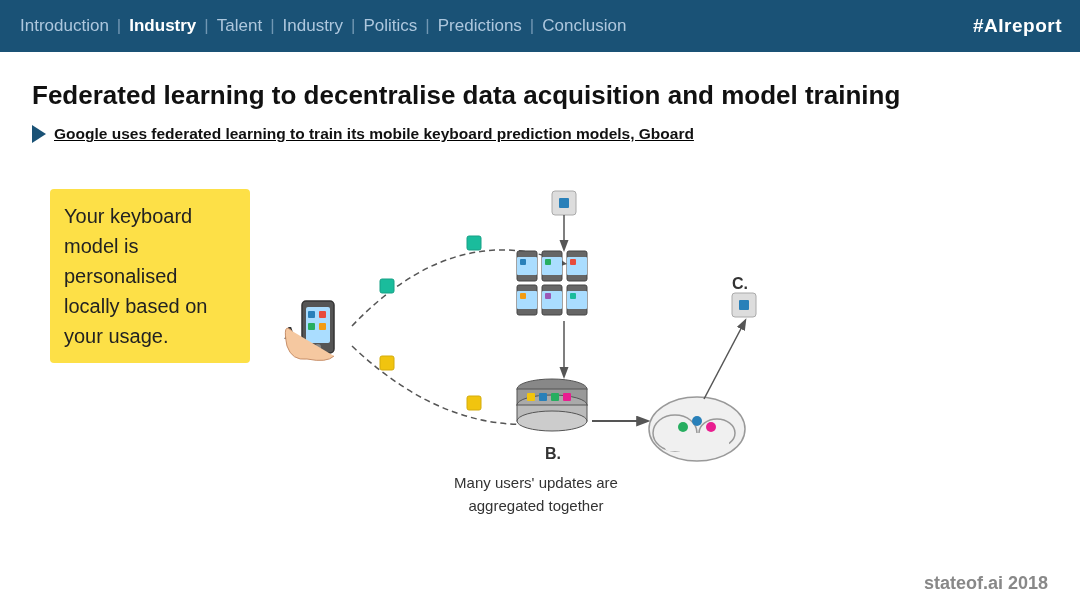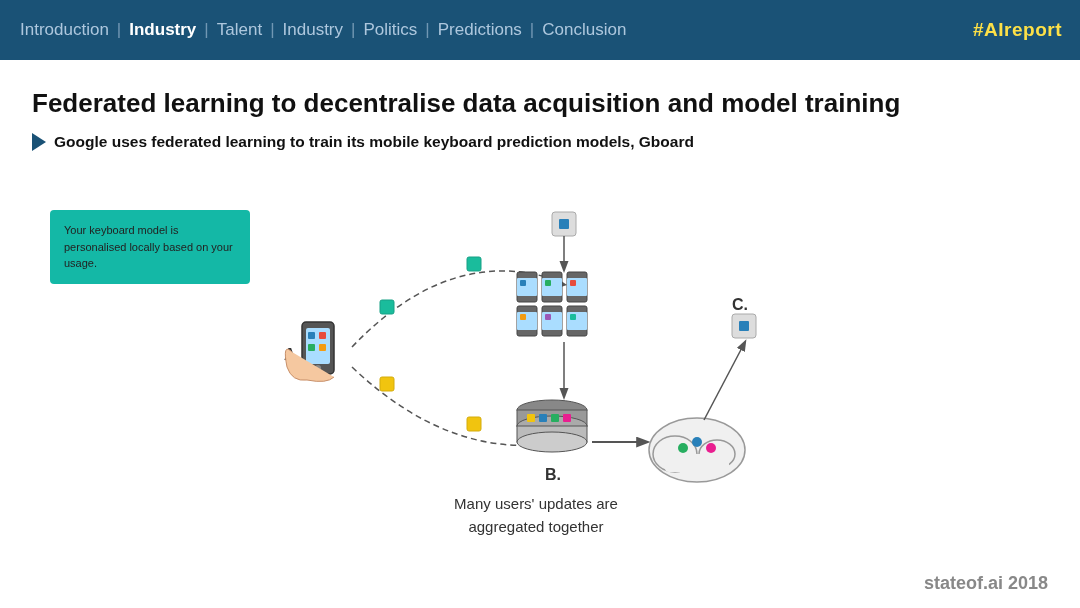--- a/index.html
+++ b/index.html
@@ -9,21 +9,21 @@
       background: #fff;
       font-family: Arial, sans-serif;
       overflow: hidden;
       position: relative;
     }
 
     
     #nav-bar {
       background: #1a5276;
       width: 100%;
-      height: 60px;
+      height: 52px;
       display: flex;
       align-items: center;
       padding: 0 18px;
       justify-content: space-between;
     }
     #nav-links {
       display: flex;
       align-items: center;
       gap: 0;
       color: #cde;
@@ -37,21 +37,21 @@
     .nav-item.active {
       color: #fff;
       font-weight: bold;
     }
     .nav-sep {
       color: rgba(200,220,240,0.5);
       margin: 0 6px;
       font-size: 17px;
     }
     #nav-hash {
-      color: #fde047;
+      color: #ffffff;
       font-weight: bold;
       font-size: 19px;
       letter-spacing: 0.5px;
     }
 
     
     #main {
       padding: 28px 40px 16px 32px;
     }
 
@@ -60,21 +60,22 @@
       font-weight: bold;
       color: #111;
       margin-bottom: 14px;
       line-height: 1.2;
     }
 
     #subtitle-row {
       display: flex;
       align-items: center;
       gap: 8px;
-      margin-bottom: 31px;
+      margin-bottom: 18px;
+      text-decoration: underline;
     }
     #subtitle-arrow {
       width: 0;
       height: 0;
       border-top: 9px solid transparent;
       border-bottom: 9px solid transparent;
       border-left: 14px solid #1a5276;
       display: inline-block;
       flex-shrink: 0;
     }
@@ -88,24 +89,24 @@
     #diagram-area {
       position: relative;
       width: 100%;
       height: 380px;
       margin-top: 4px;
     }
 
     
     .info-box {
       position: absolute;
-      background: #14b8a6;
+      background: #fde047;
       border-radius: 4px;
       padding: 12px 14px;
-      font-size: 11px;
+      font-size: 20px;
       color: #222;
       line-height: 1.5;
     }
 
     #box-left {
       left: 18px;
       top: 28px;
       width: 200px;
     }
 

